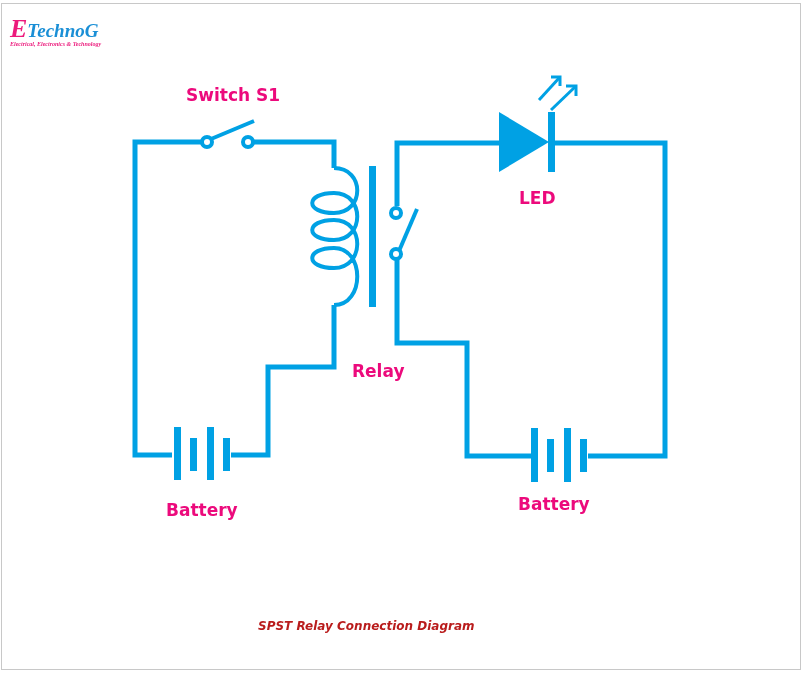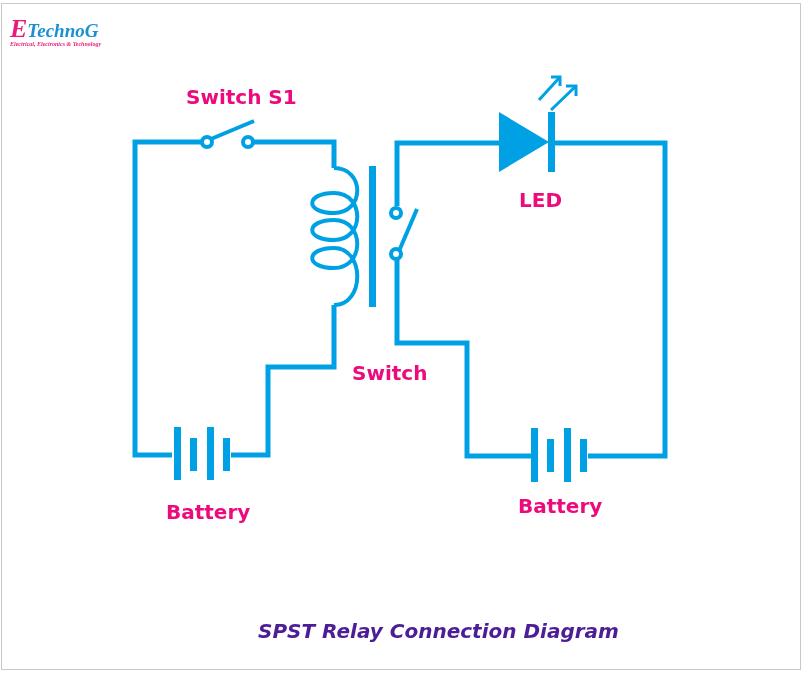--- a/index.html
+++ b/index.html
@@ -2,22 +2,22 @@
 <html><head>
   <meta charset="utf-8">
   <style>
     html, body { margin: 0; padding: 0; background: #ffffff; }
     body { width: 807px; height: 677px; position: relative; overflow: hidden; font-family: "Liberation Sans", sans-serif; }
     #frame { position: absolute; left: 1px; top: 3px; width: 800px; height: 667px; border: 1px solid #c8c8c8; box-sizing: border-box; background: #fff; }
     .logo { position: absolute; left: 10px; top: 14px; }
     .logo-main { font-family: "Liberation Serif", serif; font-style: italic; font-weight: bold; font-size: 19px; color: #1a8fd6; white-space: nowrap; }
     .logo-e { font-family: "Liberation Serif", serif; font-style: italic; font-weight: bold; font-size: 26px; color: #ec1a7c; }
     .logo-sub { font-family: "Liberation Serif", serif; font-style: italic; font-weight: bold; font-size: 6px; color: #ec1a7c; margin-top: -3px; white-space: nowrap; }
-    .label { position: absolute; font-family: "DejaVu Sans", sans-serif; font-weight: bold; color: #ec0a7c; font-size: 20px; white-space: nowrap; }
-    .caption { position: absolute; left: 258px; top: 619px; font-family: "DejaVu Sans", sans-serif; font-weight: bold; font-style: italic; font-size: 20px; color: #4c1d95; white-space: nowrap; }
+    .label { position: absolute; font-family: "DejaVu Sans", sans-serif; font-weight: bold; color: #ec0a7c; font-size: 17px; white-space: nowrap; }
+    .caption { position: absolute; left: 258px; top: 619px; font-family: "DejaVu Sans", sans-serif; font-weight: bold; font-style: italic; font-size: 12px; color: #b91c1c; white-space: nowrap; }
     svg#circuit { position: absolute; left: 0; top: 0; }
   </style>
 </head>
 <body>
 
 <div id="frame"></div>
 
 <div class="logo">
   <div class="logo-main"><span class="logo-e">E</span><span>TechnoG</span></div>
   <div class="logo-sub">Electrical, Electronics &amp; Technology</div>
@@ -72,17 +72,17 @@
   <g fill="#00a1e4">
     <rect x="531" y="428" width="7" height="54"></rect>
     <rect x="547" y="439" width="7" height="33"></rect>
     <rect x="564" y="428" width="7" height="54"></rect>
     <rect x="580" y="439" width="7" height="33"></rect>
   </g>
 </svg>
 
 <div class="label" style="left:186px; top:85px;">Switch S1</div>
 <div class="label" style="left:500px; top:188px;margin-left:19px;">LED</div>
-<div class="label" style="left:352px; top:361px;">Switch</div>
+<div class="label" style="left:352px; top:361px;">Relay</div>
 <div class="label" style="left:166px; top:500px;">Battery</div>
 <div class="label" style="left:518px; top:494px;">Battery</div>
 
 <div class="caption">SPST Relay Connection Diagram</div>
 
 </body></html>

